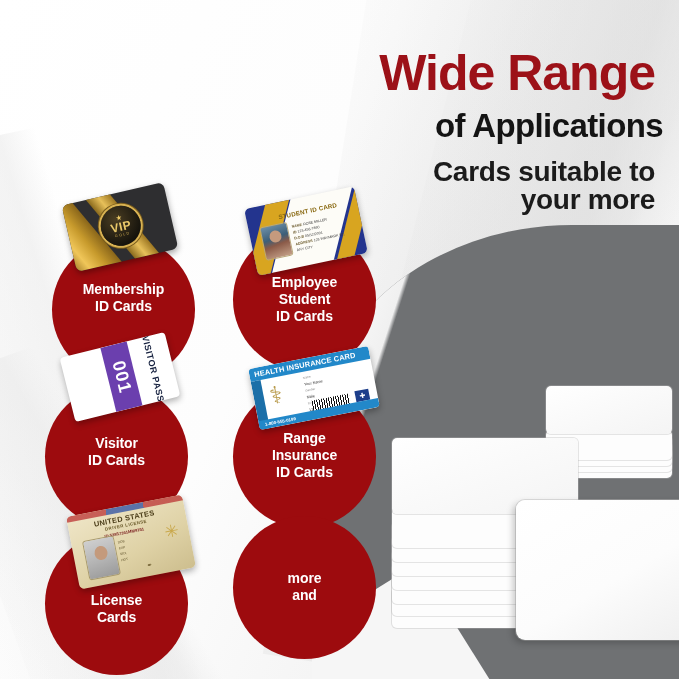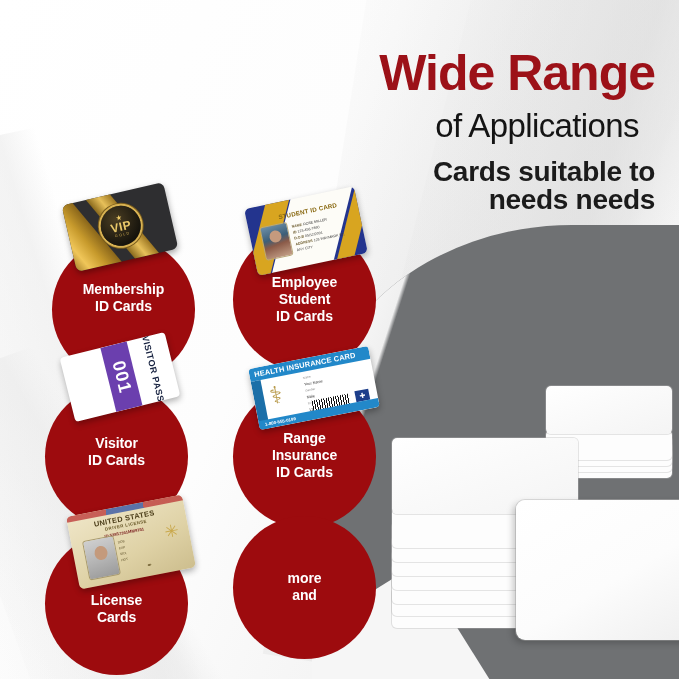--- a/index.html
+++ b/index.html
@@ -44,22 +44,22 @@
 
   .stack-back{left:546px;top:386px;width:126px;height:96px;}
   .stack-front{left:392px;top:438px;width:186px;height:190px;}
   .card-lean{position:absolute;left:516px;top:500px;width:190px;height:140px;border-radius:9px;
     background:linear-gradient(150deg,#ffffff 0%,#fcfcfc 55%,#eeeeee 100%);
     box-shadow:-3px 3px 7px rgba(0,0,0,.22),0 0 0 1px rgba(190,190,190,.45);}
 
   
   .h1{position:absolute;left:300px;top:48px;width:355px;text-align:right;
       font-size:50px;line-height:50px;font-weight:bold;color:#9c1118;letter-spacing:-1px;}
-  .h2{position:absolute;left:264px;top:108px;width:375px;text-align:right;
-      font-size:33px;line-height:36px;font-weight:normal;color:#141414;letter-spacing:-.6px;}
+  .h2{position:absolute;left:288px;top:108px;width:375px;text-align:right;
+      font-size:33px;line-height:36px;font-weight:bold;color:#141414;letter-spacing:-.6px;}
   .h3{position:absolute;left:300px;top:158px;width:355px;text-align:right;
       font-size:28px;line-height:28px;font-weight:bold;color:#1b1b1b;letter-spacing:-.3px;}
 
   
   .bubble{position:absolute;border-radius:50%;background:#9d0b0e;}
   .b1{left:52px;top:238px;width:143px;height:143px;}
   .b2{left:233px;top:228px;width:143px;height:143px;}
   .b3{left:45px;top:385px;width:143px;height:143px;}
   .b4{left:233px;top:385px;width:143px;height:143px;}
   .b5{left:45px;top:532px;width:143px;height:143px;}
@@ -190,21 +190,21 @@
     <div class="lay" style="top:70px;width:186px;height:40px;"></div>
     <div class="lay top" style="top:0px;width:186px;height:76px;"></div>
   </div>
 
   <div class="card-lean"></div>
 
   <div class="h1">Wide Range</div>
   <div class="h2">of Applications</div>
   <div class="h3">
     <div>Cards suitable to</div>
-    <div>needs needs</div>
+    <div>your more</div>
   </div>
 
   <div class="bubble b1"></div>
   <div class="bubble b2"></div>
   <div class="bubble b3"></div>
   <div class="bubble b4"></div>
   <div class="bubble b5"></div>
   <div class="bubble b6"></div>
 
   <div class="sample vip">

